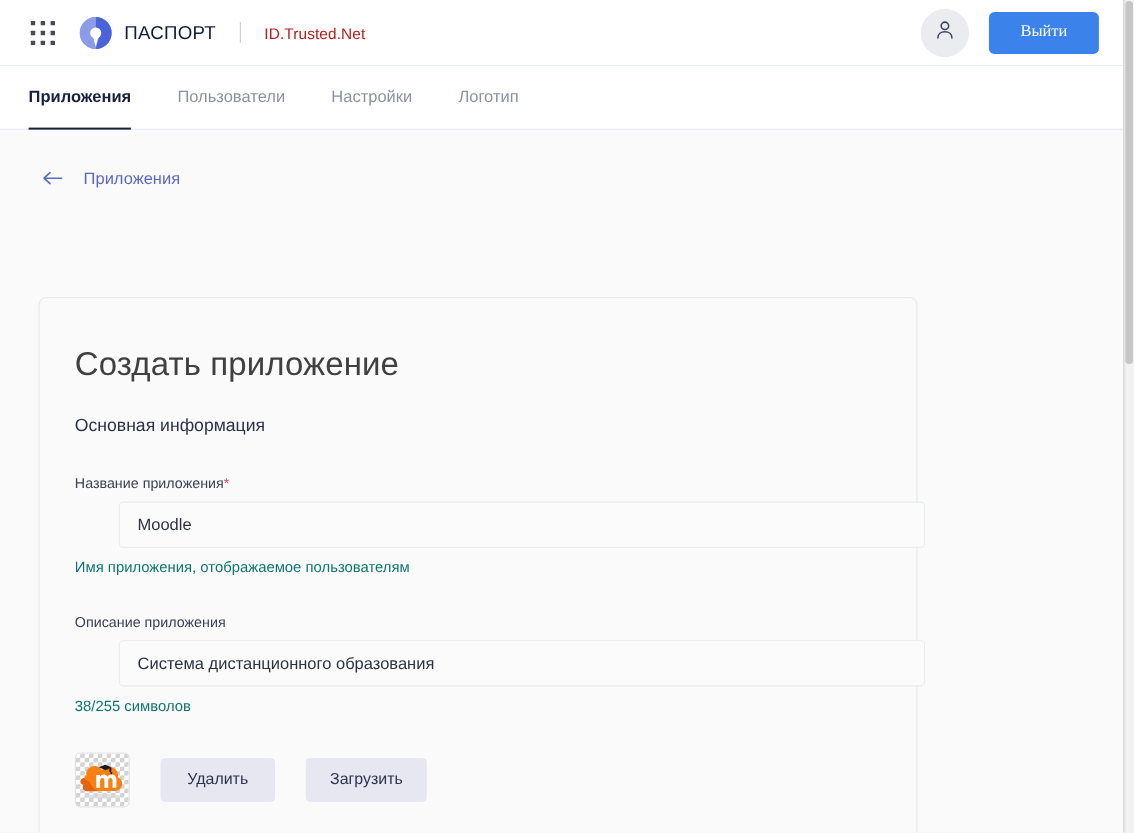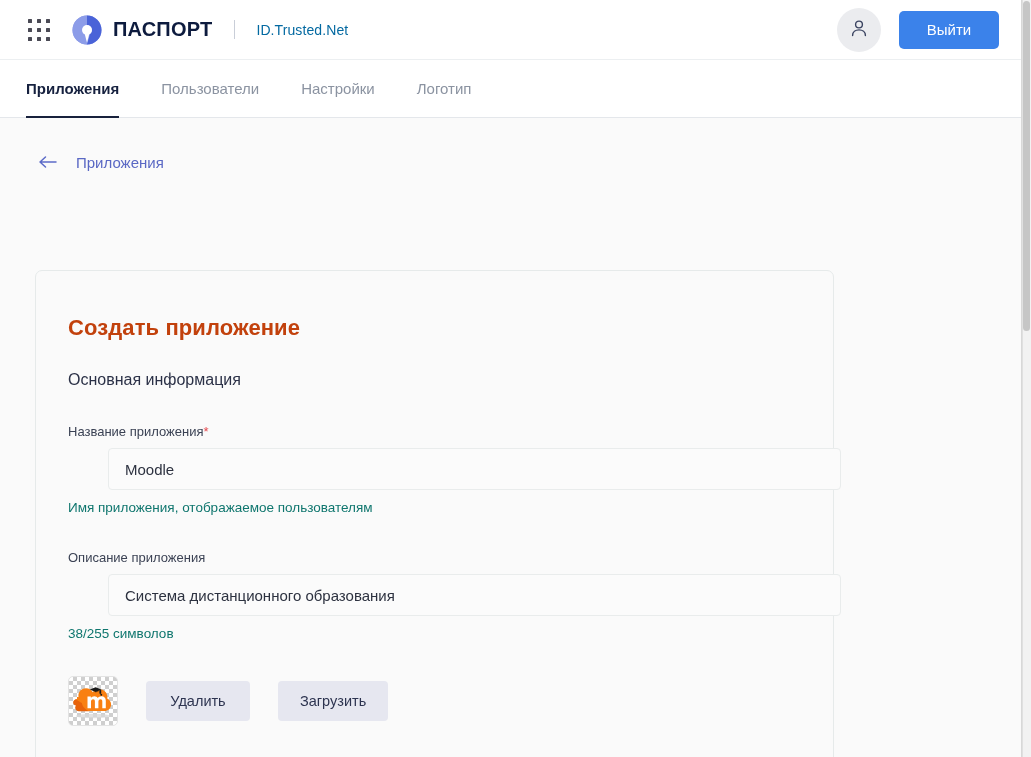--- a/index.html
+++ b/index.html
@@ -66,34 +66,34 @@
     align-items: center;
     gap: 11px;
     cursor: pointer;
   }
   .brand-logo {
     width: 30px;
     height: 30px;
     flex: 0 0 auto;
   }
   .brand-name {
-    font-size: 20px;
-    font-weight: 700;
+    font-size: 17px;
+    font-weight: 400;
     color: #0d1b3e;
     letter-spacing: 0.2px;
   }
   .brand-sep {
     width: 1px;
     height: 19px;
     background: #c9ced8;
     margin: 0 10px 0 11px;
   }
   .brand-sub {
     font-size: 14px;
-    color: #0369a1;
+    color: #b91c1c;
     letter-spacing: 0.1px;
   }
 
   .header-spacer { flex: 1 1 auto; }
 
   .avatar {
     width: 44px;
     height: 44px;
     border-radius: 50%;
     background: #ebecef;
@@ -107,21 +107,21 @@
 
   .logout-btn {
     height: 38px;
     min-width: 100px;
     padding: 0 22px;
     background: #3b82ea;
     color: #ffffff;
     border: none;
     border-radius: 5px;
     font-size: 15px;
-    font-family: Liberation Sans, sans-serif;
+    font-family: Liberation Serif, serif;
     cursor: pointer;
     flex: 0 0 auto;
   }
 
   
   .tabbar {
     height: 58px;
     background: #ffffff;
     display: flex;
     align-items: stretch;
@@ -190,23 +190,23 @@
     top: 152px;
     width: 799px;
     min-height: 600px;
     background: #fafafa;
     border: 1px solid #e6eaea;
     border-radius: 7px;
     padding: 44px 32px 30px 32px;
   }
 
   .card-title {
-    font-size: 22px;
-    font-weight: 700;
-    color: #c2410c;
+    font-size: 30px;
+    font-weight: 400;
+    color: #404040;
     letter-spacing: 0.1px;
   }
 
   .section-title {
     margin-top: 30px;
     font-size: 16px;
     color: #2b3147;
   }
 
   .field { margin-top: 35px; }

